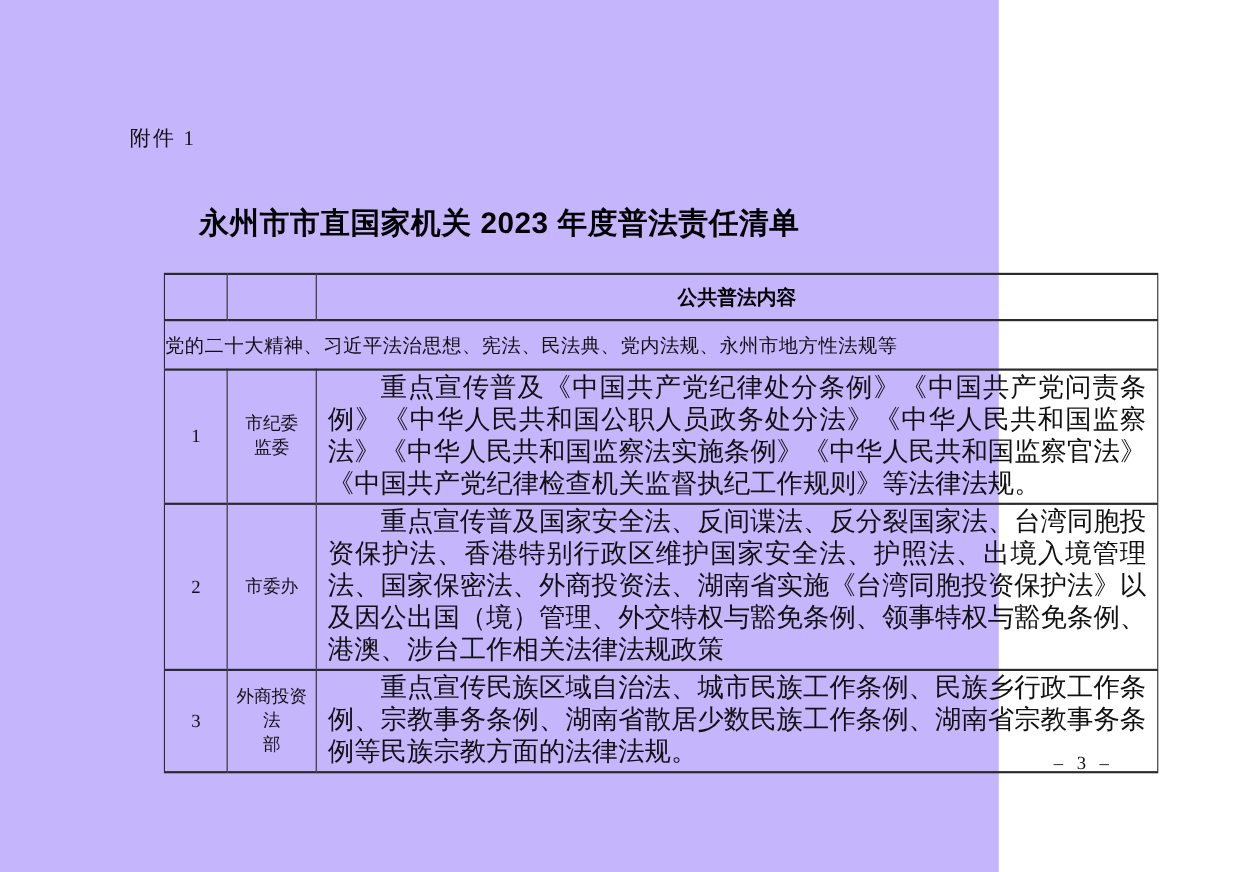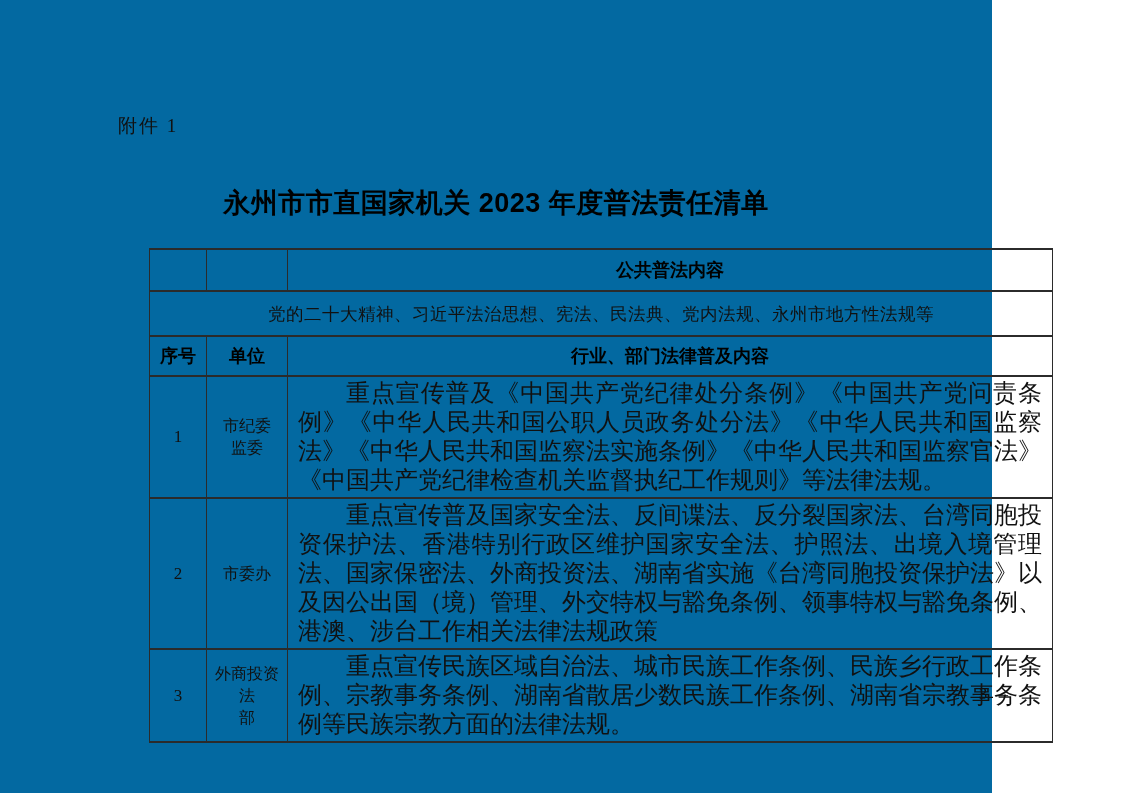--- a/index.html
+++ b/index.html
@@ -8,23 +8,23 @@
     width: 1122px;
     height: 793px;
     position: relative;
     font-family: "Liberation Serif", serif;
     color: #111111;
     overflow: hidden;
   }
   .page {
     position: absolute;
     left: 0; top: 0;
-    width: 992px;
+    width: 908px;
     height: 793px;
-    background: #0369a1;
+    background: #c4b5fd;
   }
   .attachment-label {
     position: absolute;
     left: 118px;
     top: 113px;
     font-size: 19px;
     letter-spacing: 2px;
   }
   .doc-title {
     position: absolute;
@@ -62,21 +62,20 @@
   .row-data-2 { height: 116px; }
   .row-data-3 { height: 67px; }
   .cell-header {
     font-family: "Liberation Sans", sans-serif;
     font-weight: 700;
     font-size: 18px;
     text-align: center;
     color: #000000;
   }
   .cell-merged-content {
-    text-align: center;
     font-size: 17.5px;
     letter-spacing: 0.5px;
   }
   .cell-no {
     text-align: center;
     font-size: 17px;
   }
   .cell-unit {
     text-align: center;
     font-size: 16px;
@@ -118,25 +117,20 @@
     </colgroup>
     <tbody>
       <tr class="row-public-header">
         <td></td>
         <td></td>
         <td class="cell-header">公共普法内容</td>
       </tr>
       <tr class="row-public-content">
         <td class="cell-merged-content" colspan="3">党的二十大精神、习近平法治思想、宪法、民法典、党内法规、永州市地方性法规等</td>
       </tr>
-      <tr class="row-col-headers">
-        <td class="cell-header">序号</td>
-        <td class="cell-header">单位</td>
-        <td class="cell-header">行业、部门法律普及内容</td>
-      </tr>
       <tr class="row-data-1">
         <td class="cell-no">1</td>
         <td class="cell-unit">市纪委
 监委</td>
         <td class="cell-content">重点宣传普及《中国共产党纪律处分条例》《中国共产党问责条例》《中华人民共和国公职人员政务处分法》《中华人民共和国监察法》《中华人民共和国监察法实施条例》《中华人民共和国监察官法》《中国共产党纪律检查机关监督执纪工作规则》等法律法规。</td>
       </tr>
       <tr class="row-data-2">
         <td class="cell-no">2</td>
         <td class="cell-unit">市委办</td>
         <td class="cell-content">重点宣传普及国家安全法、反间谍法、反分裂国家法、台湾同胞投资保护法、香港特别行政区维护国家安全法、护照法、出境入境管理法、国家保密法、外商投资法、湖南省实施《台湾同胞投资保护法》以及因公出国（境）管理、外交特权与豁免条例、领事特权与豁免条例、港澳、涉台工作相关法律法规政策</td>

